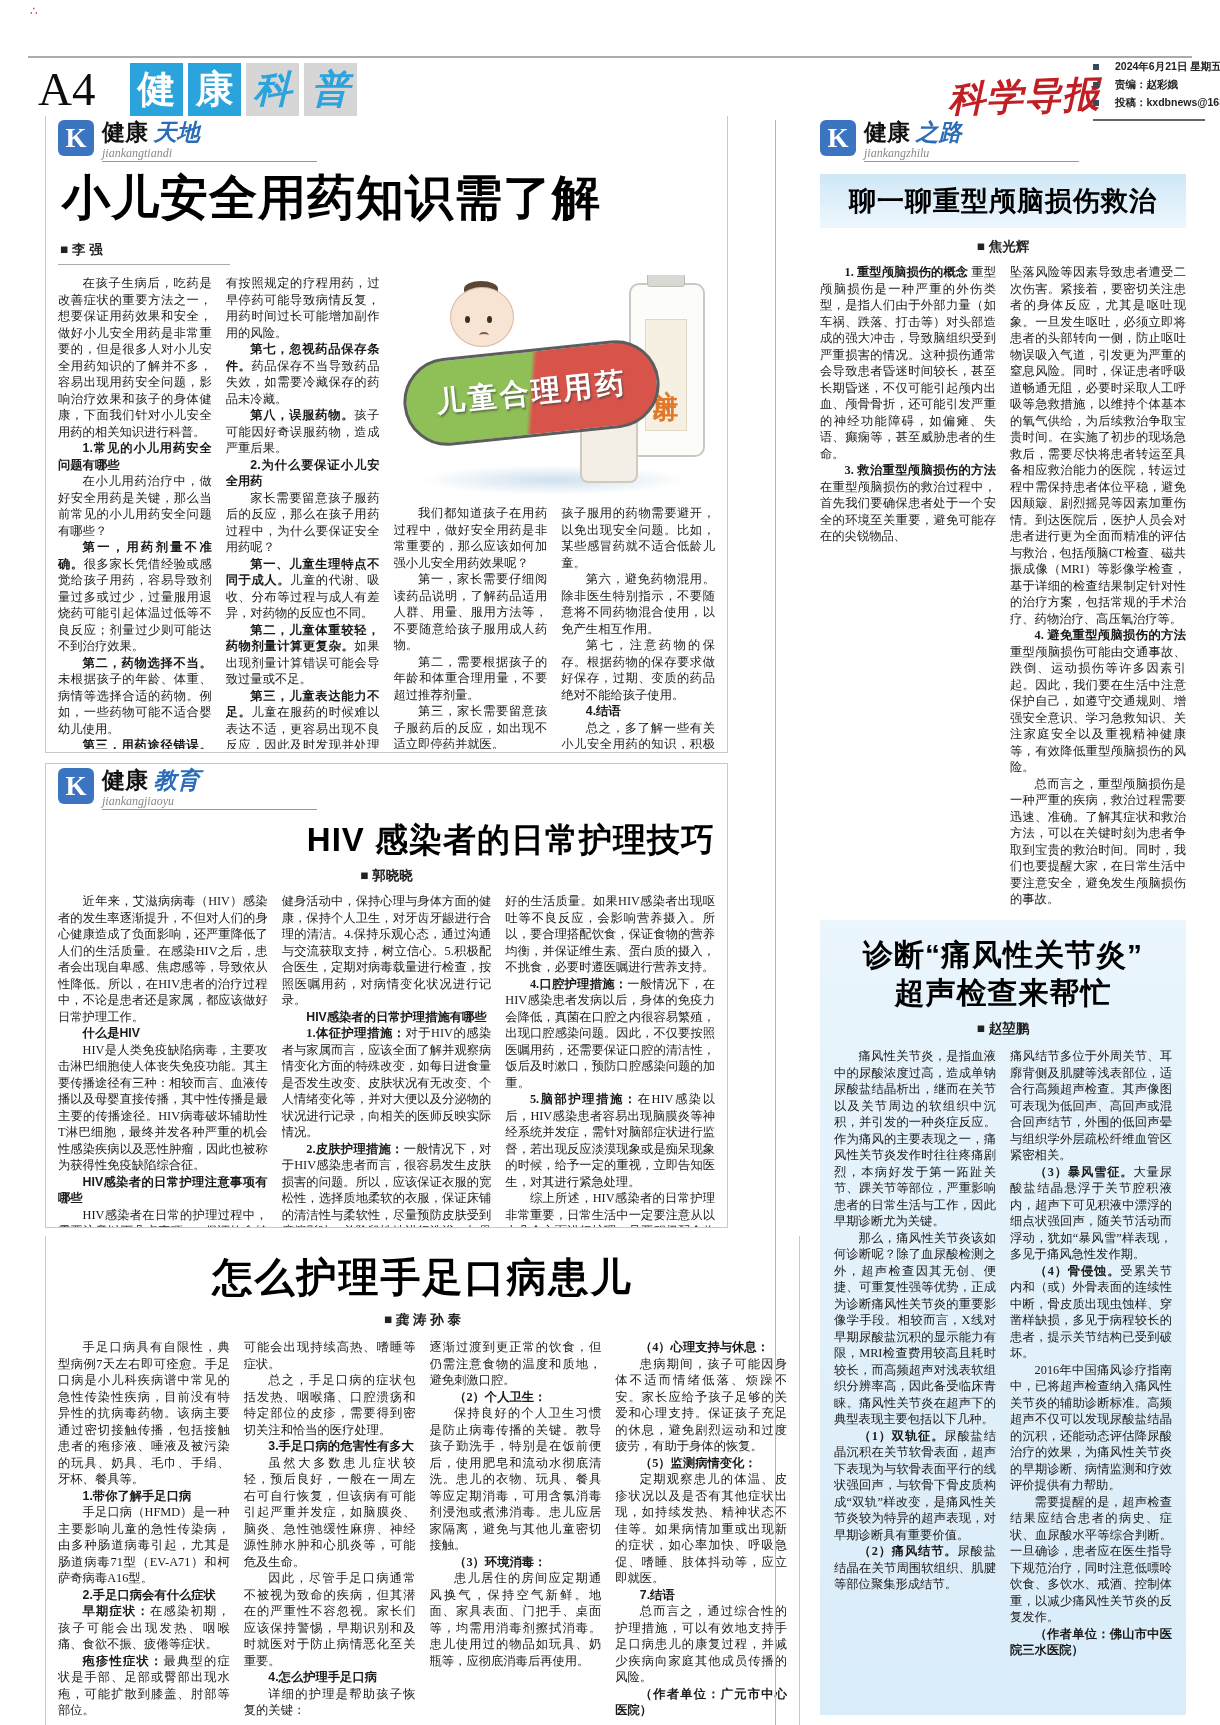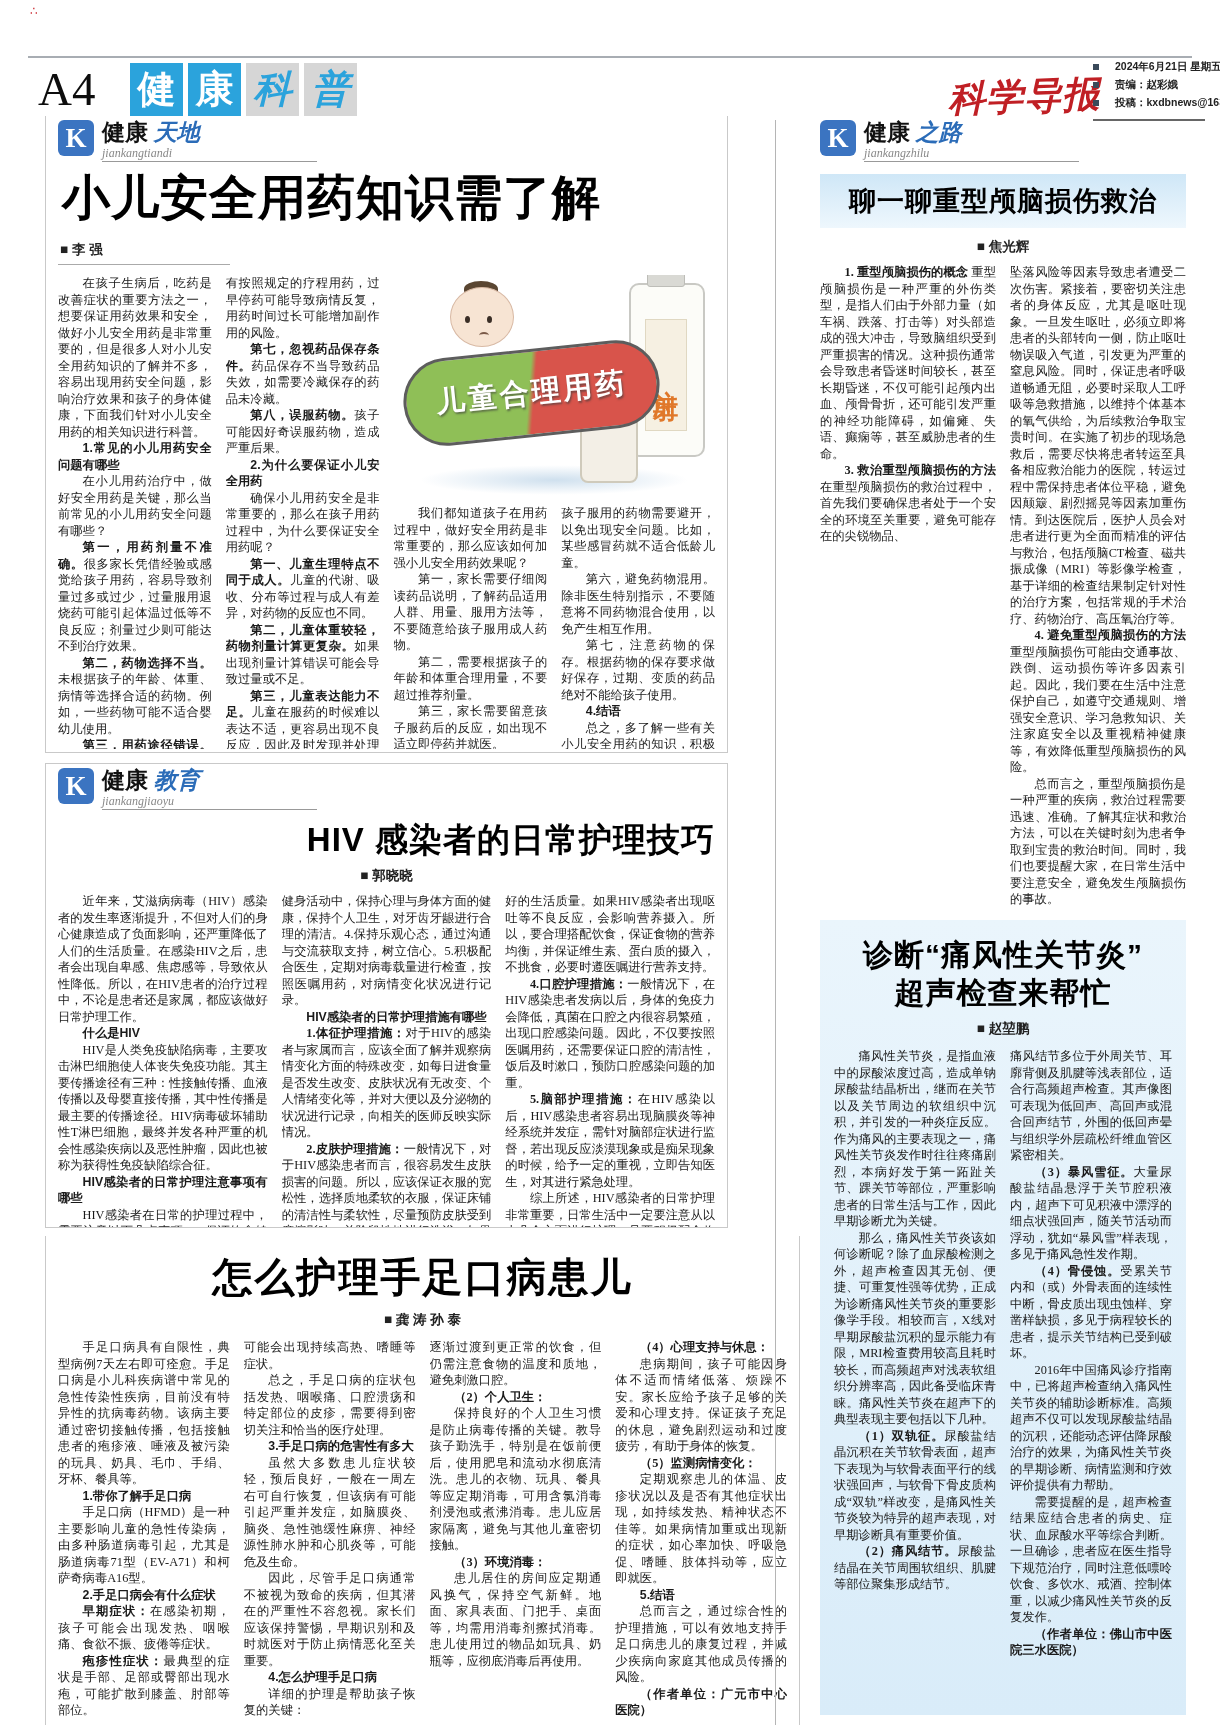--- a/index.html
+++ b/index.html
@@ -151,21 +151,21 @@
             <p>在小儿用药治疗中，做好安全用药是关键，那么当前常见的小儿用药安全问题有哪些？</p>
             <p><b>第一，用药剂量不准确。</b>很多家长凭借经验或感觉给孩子用药，容易导致剂量过多或过少，过量服用退烧药可能引起体温过低等不良反应；剂量过少则可能达不到治疗效果。</p>
             <p><b>第二，药物选择不当。</b>未根据孩子的年龄、体重、病情等选择合适的药物。例如，一些药物可能不适合婴幼儿使用。</p>
             <p><b>第三，用药途径错误。</b>本该口服的药物外用，或者本该外用的药物口服等。</p>
           </div>
           <div class="col">
             <p class="cont">有按照规定的疗程用药，过早停药可能导致病情反复，用药时间过长可能增加副作用的风险。</p>
             <p><b>第七，忽视药品保存条件。</b>药品保存不当导致药品失效，如需要冷藏保存的药品未冷藏。</p>
             <p><b>第八，误服药物。</b>孩子可能因好奇误服药物，造成严重后果。</p>
             <p class="h">2.为什么要保证小儿安全用药</p>
-            <p>确保小儿用药安全是非常重要的，那么在孩子用药过程中，为什么要保证安全用药呢？</p>
+            <p>家长需要留意孩子服药后的反应，那么在孩子用药过程中，为什么要保证安全用药呢？</p>
             <p><b>第一、儿童生理特点不同于成人。</b>儿童的代谢、吸收、分布等过程与成人有差异，对药物的反应也不同。</p>
             <p><b>第二，儿童体重较轻，药物剂量计算更复杂。</b>如果出现剂量计算错误可能会导致过量或不足。</p>
             <p><b>第三，儿童表达能力不足。</b>儿童在服药的时候难以表达不适，更容易出现不良反应，因此及时发现并处理很重要。</p>
           </div>
         </div>
       <div class="a1-right">
         <div class="illus">
           <div class="illus-shadow"></div>
           <div class="bottle-big">
             <div class="bottle-cap"></div>
@@ -217,21 +217,21 @@
         </span>
         <span class="b-pinyin">jiankangjiaoyu</span>
       </span>
     </div>
     <h2 class="hiv-title">HIV 感染者的日常护理技巧</h2>
     <div class="hiv-author author">■ 郭晓晓</div>
     <div class="cols">
         <div class="col">
           <p>近年来，艾滋病病毒（HIV）感染者的发生率逐渐提升，不但对人们的身心健康造成了负面影响，还严重降低了人们的生活质量。在感染HIV之后，患者会出现自卑感、焦虑感等，导致依从性降低。所以，在HIV患者的治疗过程中，不论是患者还是家属，都应该做好日常护理工作。</p>
           <p class="h">什么是HIV</p>
-          <p>HIV是人类免疫缺陷病毒，主要攻击淋巴细胞使人体丧失免疫功能。其主要传播途径有三种：性接触传播、血液传播以及母婴直接传播，其中性传播是最主要的传播途径。HIV病毒破坏辅助性T淋巴细胞，最终并发各种严重的机会性感染疾病以及恶性肿瘤，因此也被称为获得性免疫缺陷综合征。</p>
+          <p>HIV是人类免疫缺陷病毒，主要攻击淋巴细胞使人体丧失免疫功能。其主要传播途径有三种：相较而言、血液传播以及母婴直接传播，其中性传播是最主要的传播途径。HIV病毒破坏辅助性T淋巴细胞，最终并发各种严重的机会性感染疾病以及恶性肿瘤，因此也被称为获得性免疫缺陷综合征。</p>
           <p class="h">HIV感染者的日常护理注意事项有哪些</p>
           <p>HIV感染者在日常的护理过程中，需要注意以下几点事项：1.保证饮食健康，尽量食用新鲜的水果与蔬菜，增加维生素的食用量。2.保证睡眠充足，戒烟戒酒，维持正常的生物钟。3.经常参与到</p>
         </div>
         <div class="col">
           <p class="cont">健身活动中，保持心理与身体方面的健康，保持个人卫生，对牙齿牙龈进行合理的清洁。4.保持乐观心态，通过沟通与交流获取支持，树立信心。5.积极配合医生，定期对病毒载量进行检查，按照医嘱用药，对病情变化状况进行记录。</p>
           <p class="h">HIV感染者的日常护理措施有哪些</p>
           <p><b>1.体征护理措施：</b>对于HIV的感染者与家属而言，应该全面了解并观察病情变化方面的特殊改变，如每日进食量是否发生改变、皮肤状况有无改变、个人情绪变化等，并对大便以及分泌物的状况进行记录，向相关的医师反映实际情况。</p>
           <p><b>2.皮肤护理措施：</b>一般情况下，对于HIV感染患者而言，很容易发生皮肤损害的问题。所以，应该保证衣服的宽松性，选择质地柔软的衣服，保证床铺的清洁性与柔软性，尽量预防皮肤受到摩擦影响，并阶段性地进行洗浴；如果出现皮肤损坏的问题，就要在受压部位下面铺设垫子，并且定时翻身，以此预防褥疮发生。</p>
         </div>
         <div class="col">
@@ -269,21 +269,21 @@
           <p><b>（2）个人卫生：</b></p>
           <p>保持良好的个人卫生习惯是防止病毒传播的关键。教导孩子勤洗手，特别是在饭前便后，使用肥皂和流动水彻底清洗。患儿的衣物、玩具、餐具等应定期消毒，可用含氯消毒剂浸泡或煮沸消毒。患儿应居家隔离，避免与其他儿童密切接触。</p>
           <p><b>（3）环境消毒：</b></p>
           <p>患儿居住的房间应定期通风换气，保持空气新鲜。地面、家具表面、门把手、桌面等，均需用消毒剂擦拭消毒。患儿使用过的物品如玩具、奶瓶等，应彻底消毒后再使用。</p>
         </div>
         <div class="col">
           <p><b>（4）心理支持与休息：</b></p>
           <p>患病期间，孩子可能因身体不适而情绪低落、烦躁不安。家长应给予孩子足够的关爱和心理支持。保证孩子充足的休息，避免剧烈运动和过度疲劳，有助于身体的恢复。</p>
           <p><b>（5）监测病情变化：</b></p>
           <p>定期观察患儿的体温、皮疹状况以及是否有其他症状出现，如持续发热、精神状态不佳等。如果病情加重或出现新的症状，如心率加快、呼吸急促、嗜睡、肢体抖动等，应立即就医。</p>
-          <p class="h">5.结语</p>
+          <p class="h">7.结语</p>
           <p>总而言之，通过综合性的护理措施，可以有效地支持手足口病患儿的康复过程，并减少疾病向家庭其他成员传播的风险。</p>
           <p class="sig">（作者单位：广元市中心医院）</p>
         </div>
       </div>
   </section>
 
   <div class="vrule"></div>
 
   <div class="right-col">
     <section>

